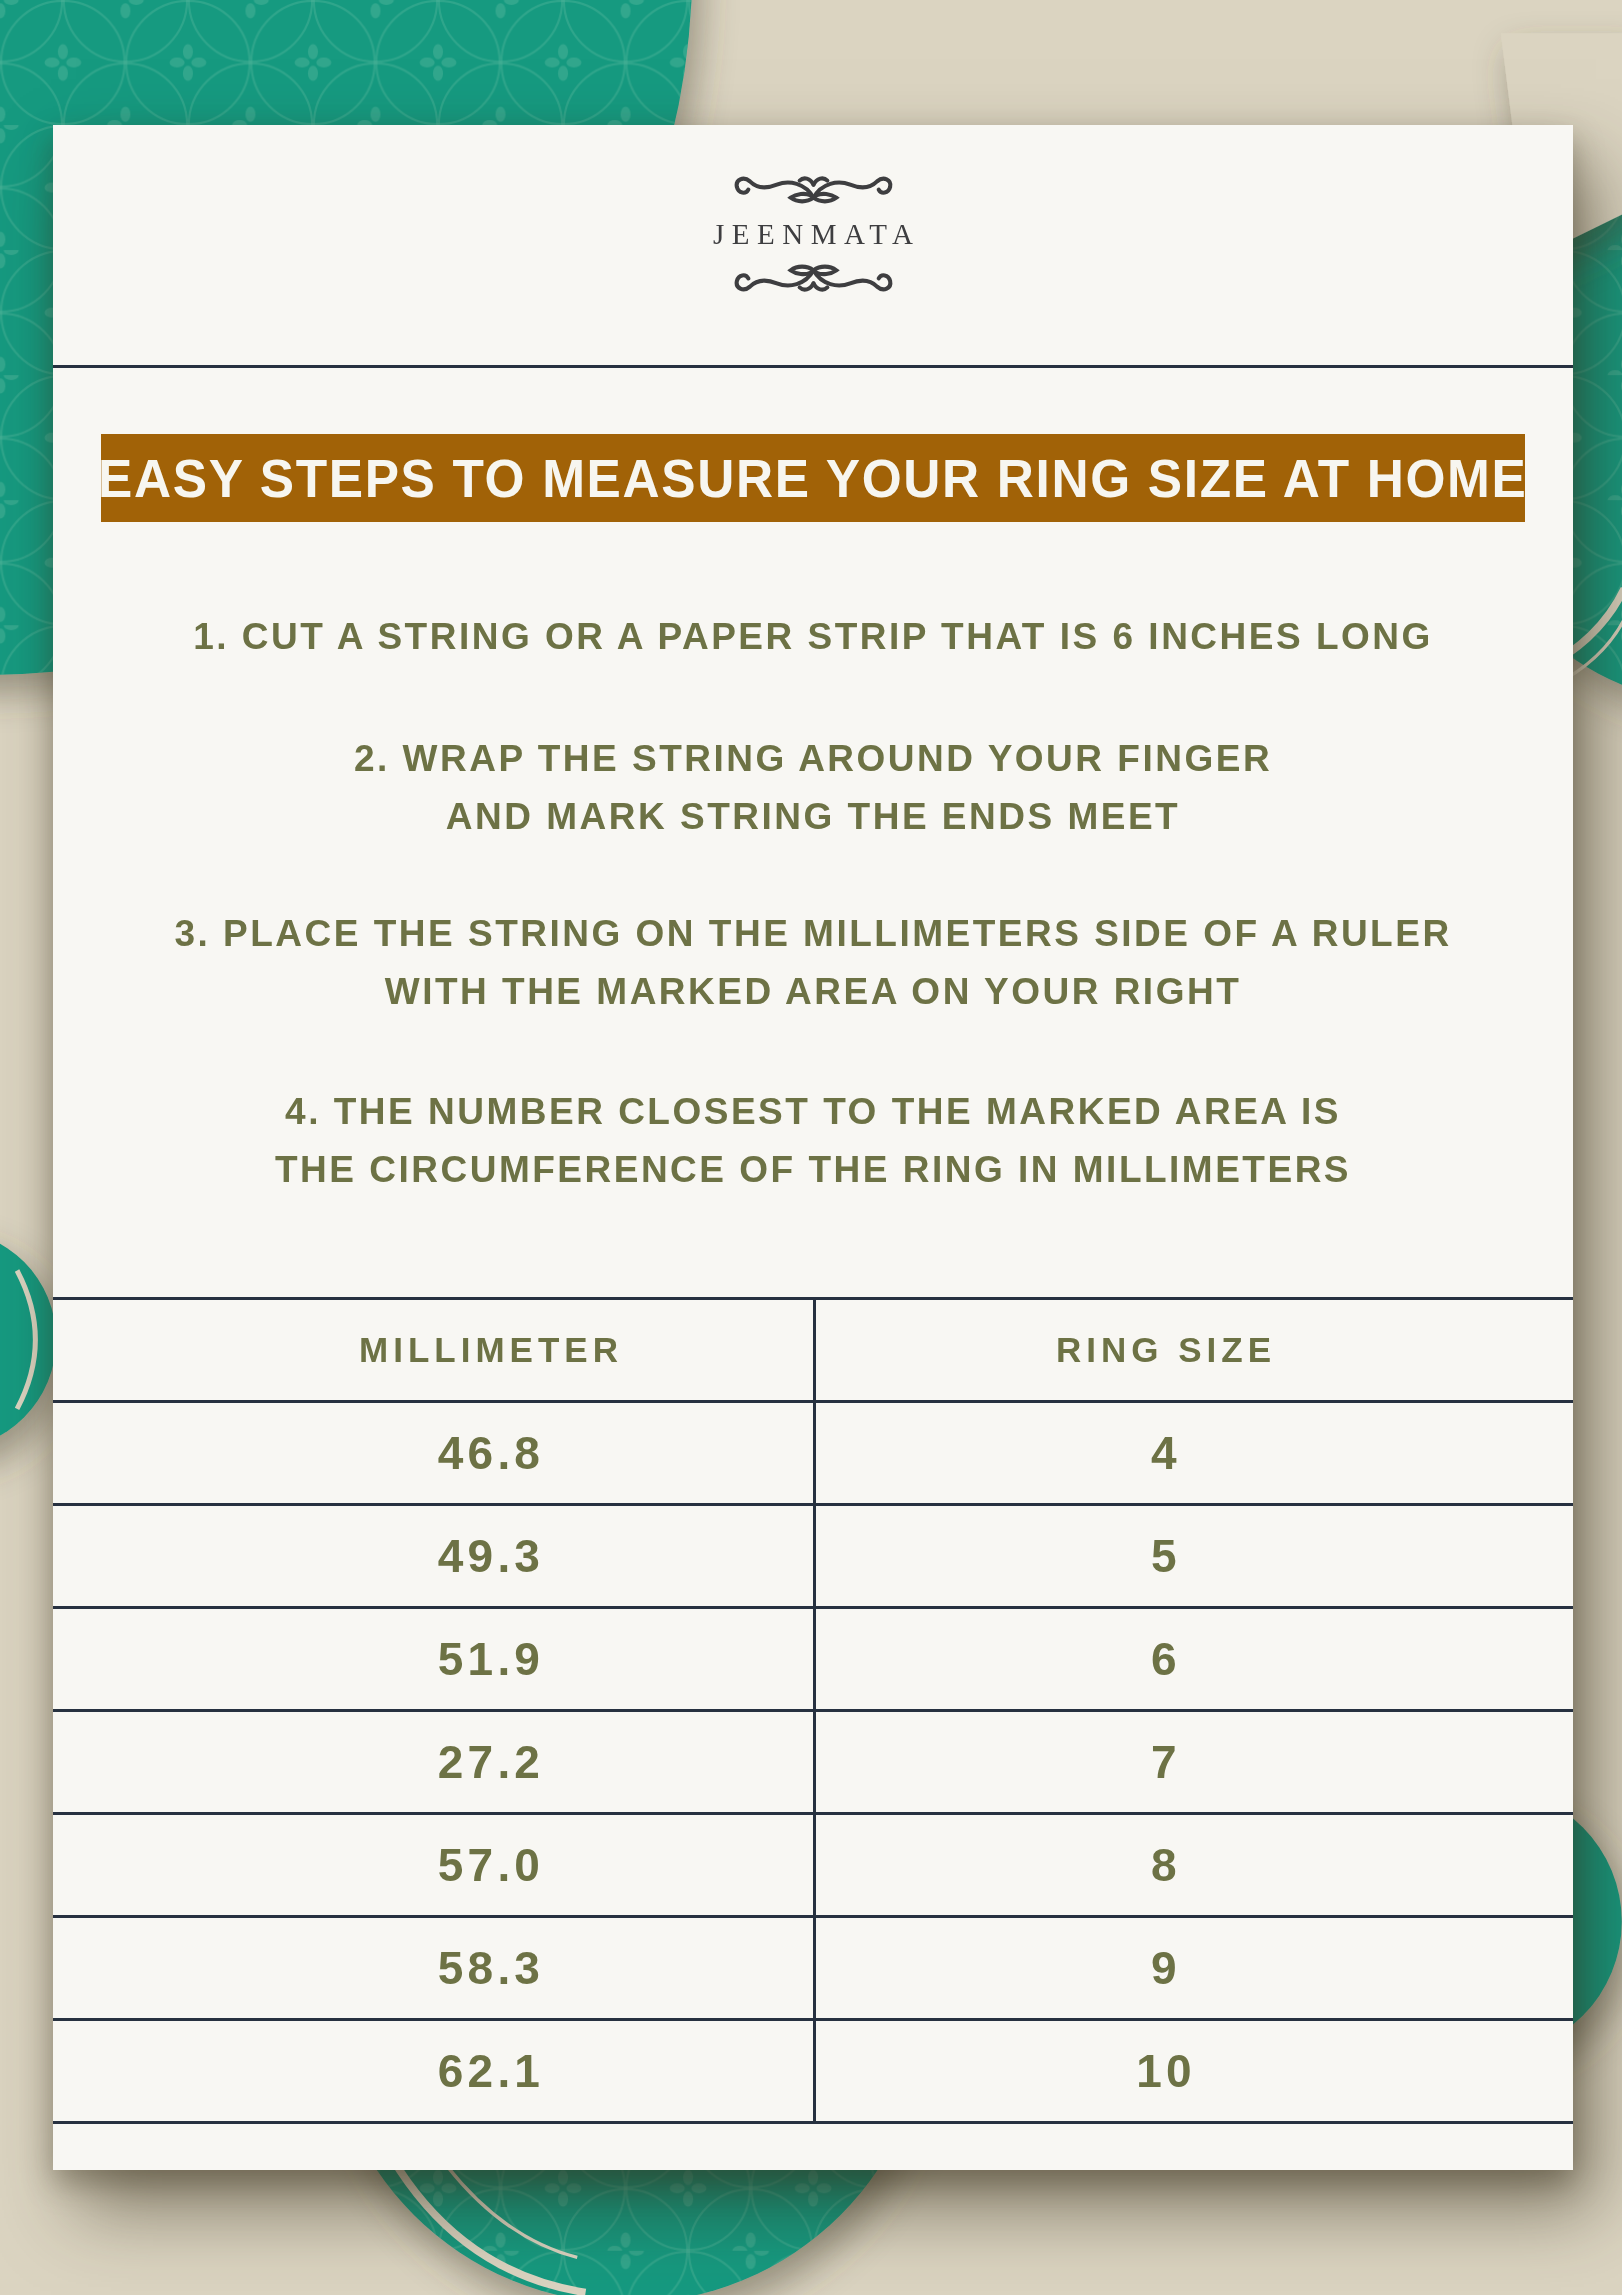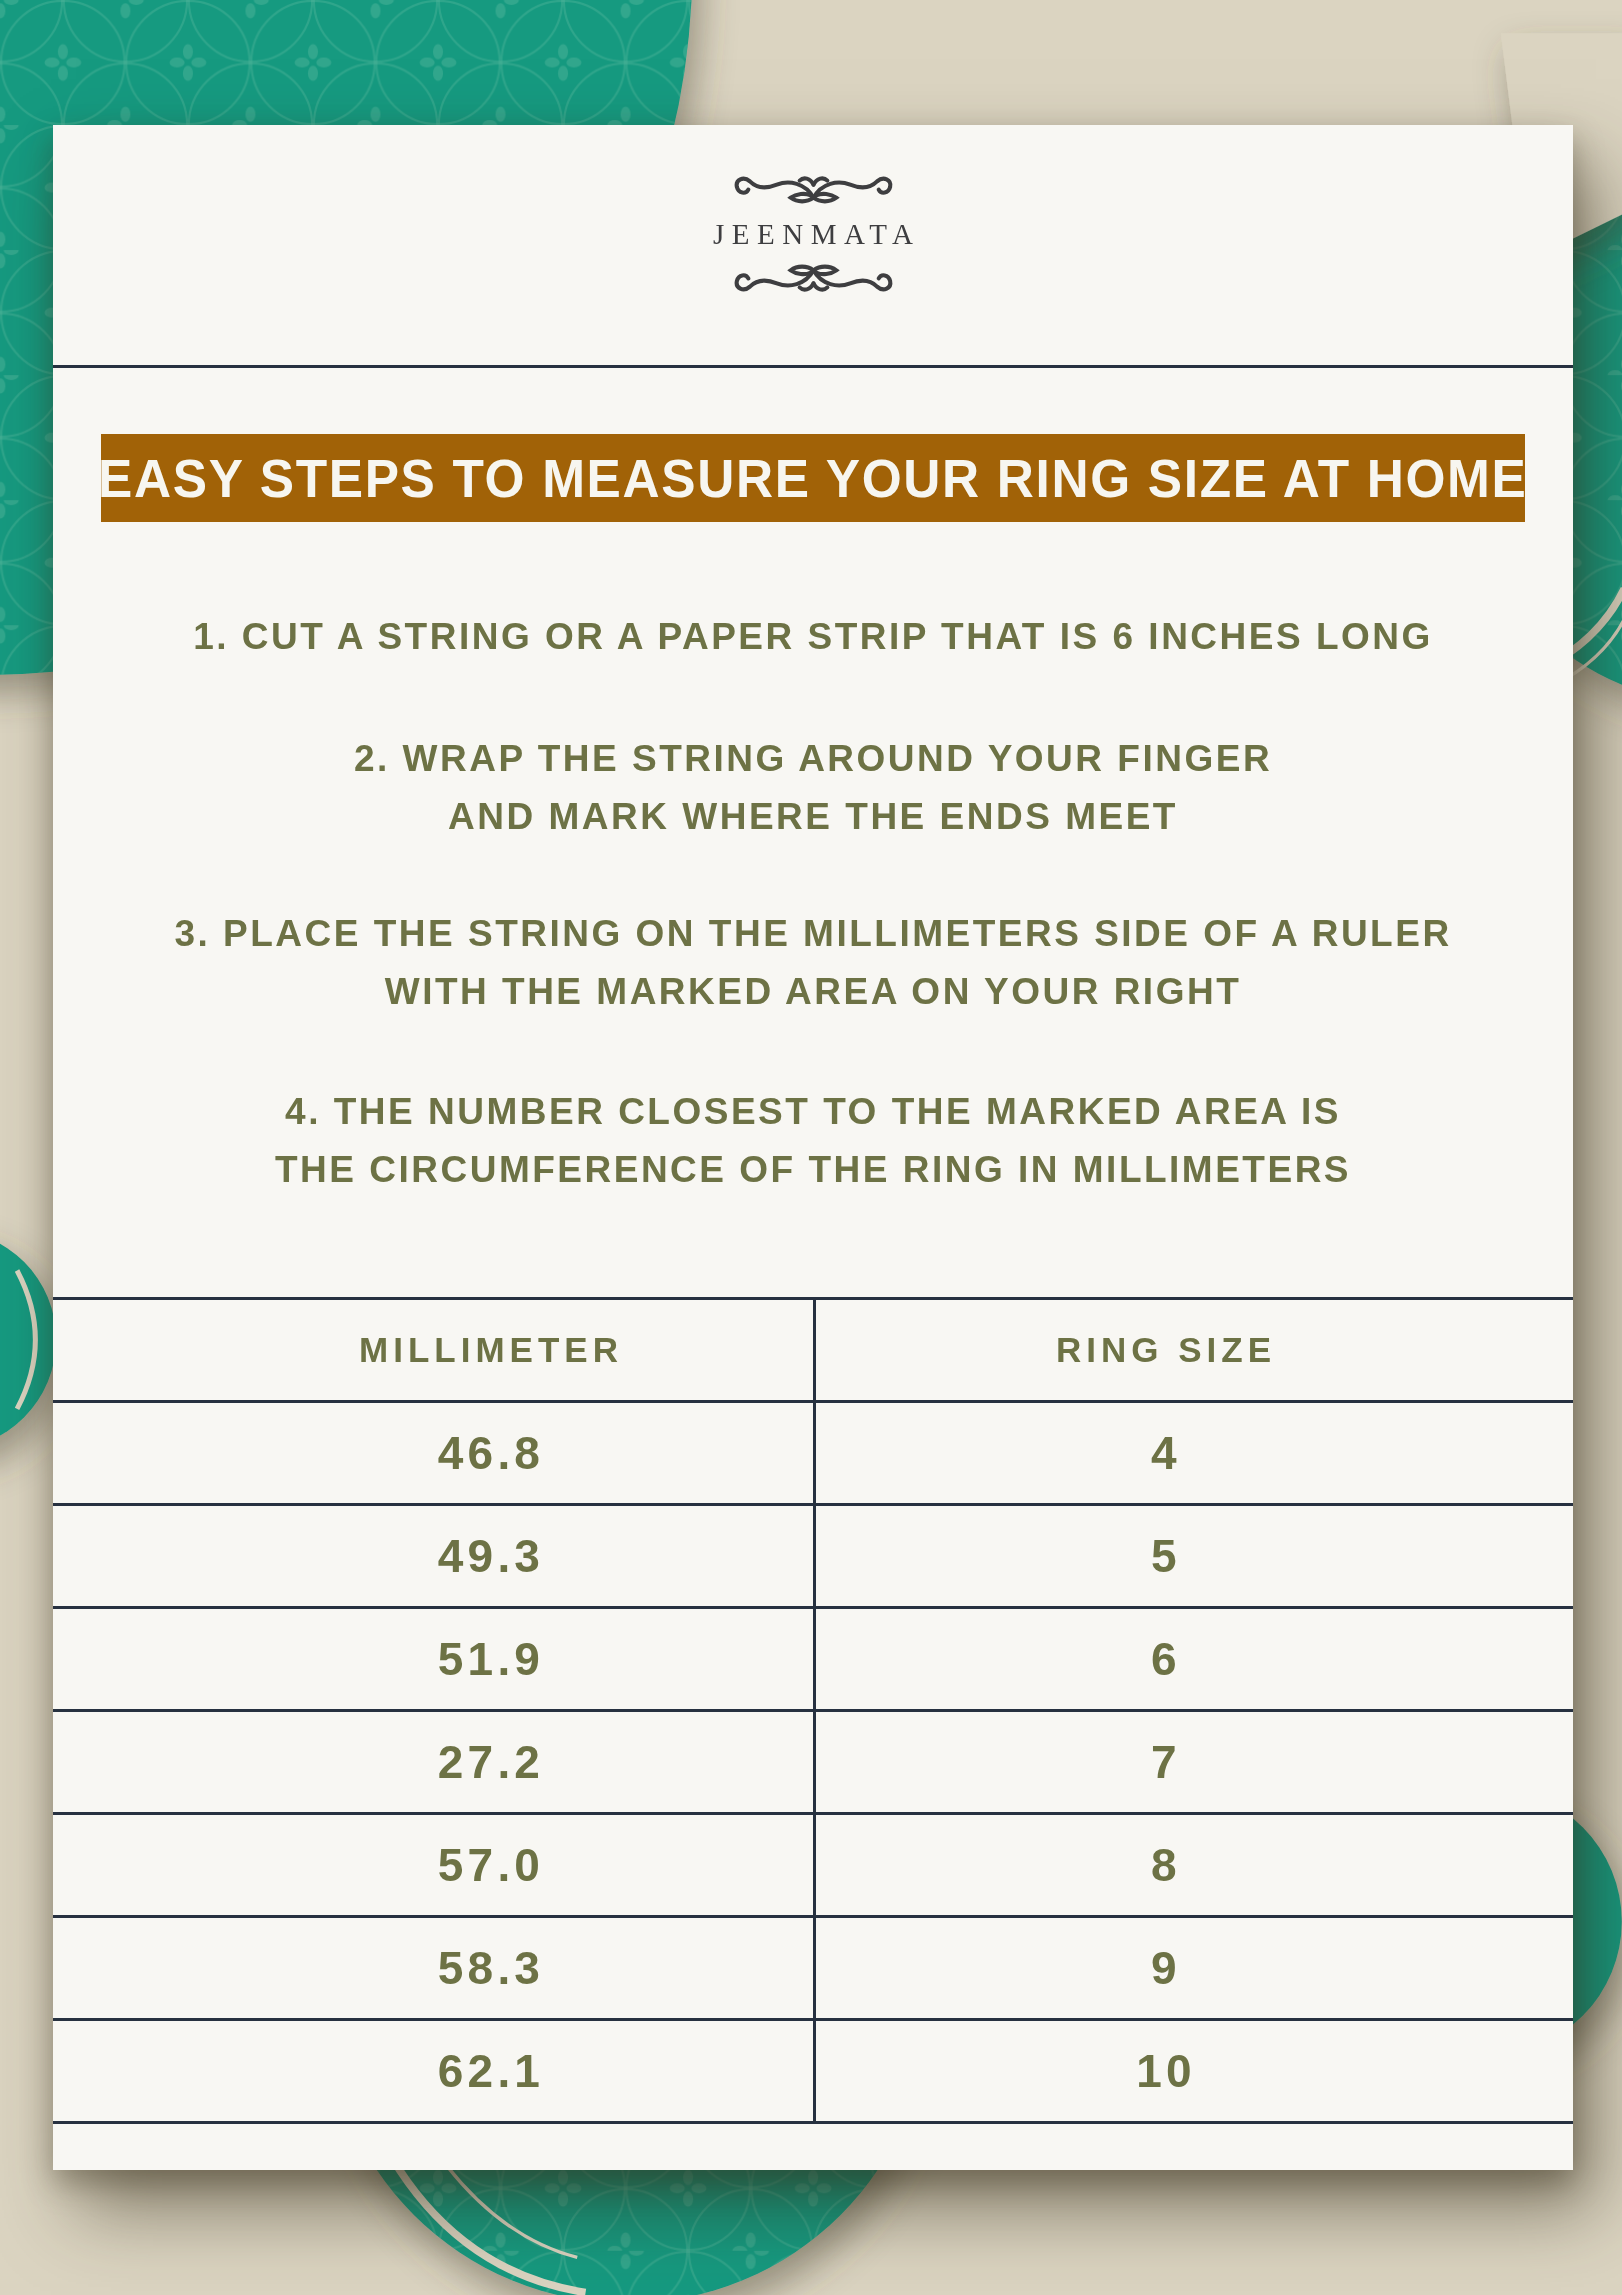--- a/index.html
+++ b/index.html
@@ -144,21 +144,21 @@
 
     <div class="banner">
       <span>EASY STEPS TO MEASURE YOUR RING SIZE AT HOME</span>
     </div>
 
     <div class="step step-1">
       <div>1. CUT A STRING OR A PAPER STRIP THAT IS 6 INCHES LONG</div>
     </div>
     <div class="step step-2">
       <div>2. WRAP THE STRING AROUND YOUR FINGER</div>
-      <div>AND MARK WHERE THE ENDS MEET</div>
+      <div>AND MARK STRING THE ENDS MEET</div>
     </div>
     <div class="step step-3">
       <div>3. PLACE THE STRING ON THE MILLIMETERS SIDE OF A RULER</div>
       <div>WITH THE MARKED AREA ON YOUR RIGHT</div>
     </div>
     <div class="step step-4">
       <div>4. THE NUMBER CLOSEST TO THE MARKED AREA IS</div>
       <div>THE CIRCUMFERENCE OF THE RING IN MILLIMETERS</div>
     </div>
 

